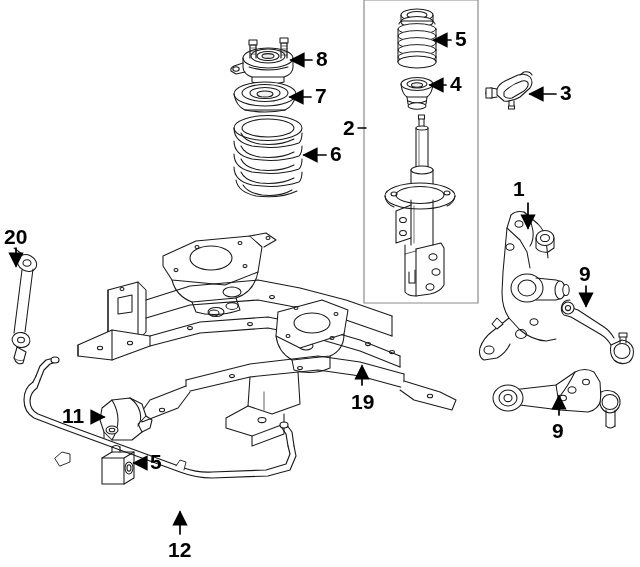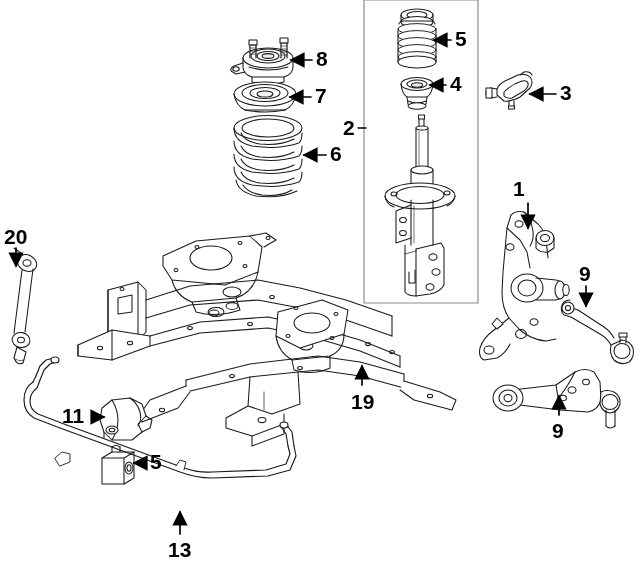--- a/index.html
+++ b/index.html
@@ -351,19 +351,19 @@
   <div class="callout" style="left:513px;top:178px">1</div>
   <div class="callout" style="left:343px;top:117px">2</div>
   <div class="callout" style="left:560px;top:82px">3</div>
   <div class="callout" style="left:450px;top:73px">4</div>
   <div class="callout" style="left:455px;top:28px">5</div>
   <div class="callout" style="left:330px;top:143px">6</div>
   <div class="callout" style="left:315px;top:85px">7</div>
   <div class="callout" style="left:316px;top:48px">8</div>
   <div class="callout" style="left:579px;top:263px">9</div>
   <div class="callout" style="left:552px;top:420px">9</div>
-  <div class="callout" style="left:168px;top:539px">13</div>
+  <div class="callout" style="left:168px;top:539px">12</div>
   <div class="callout" style="left:150px;top:451px">5</div>
   <div class="callout" style="left:62px;top:405px">11</div>
   <div class="callout" style="left:4px;top:226px">20</div>
   <div class="callout" style="left:351px;top:391px">19</div>
 
 </div>
 
 </body></html>

